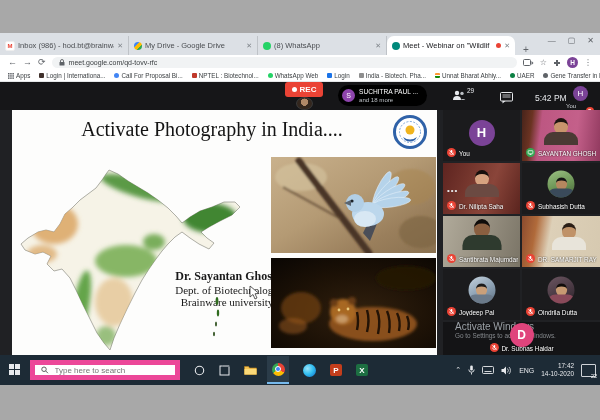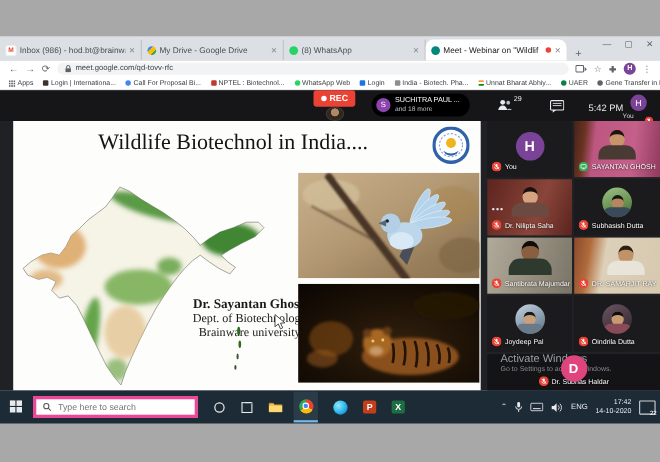--- a/index.html
+++ b/index.html
@@ -85,21 +85,21 @@
   .dots{position:absolute;left:4px;top:46%;color:#e8eaed;font-size:8px;letter-spacing:1px;}
 
   #watermark{left:455px;top:321px;width:142px;color:#9aa0a6;z-index:5;}
   #wm1{font-size:10px;}
   #wm2{font-size:6.4px;color:#85898d;}
 
   
   #taskbar{left:0;top:355px;width:600px;height:30px;background:#1d2b36;display:flex;align-items:center;}
   #startbtn{margin-left:9px;width:12px;height:12px;display:grid;grid-template-columns:5px 5px;grid-template-rows:5px 5px;gap:1px;}
   #startbtn i{background:#e8eaed;}
-  #searchbox{margin-left:9px;width:150px;height:20px;background:#fff;border:3px solid #ec4899;
+  #searchbox{margin-left:9px;width:150px;height:20px;background:#fff;border:5px solid #ec4899;
       display:flex;align-items:center;gap:4px;padding:0 6px;box-sizing:border-box;}
   #searchbox input{border:none;outline:none;background:transparent;font-size:8px;color:#333;width:120px;
       font-family:"Liberation Sans",sans-serif;}
   .tbico{margin-left:14px;display:flex;align-items:center;justify-content:center;}
   #chrome-task{width:22px;height:26px;background:#2b3c49;border-bottom:2px solid #76b9ed;display:flex;align-items:center;justify-content:center;margin-left:10px;}
   .appsq{width:12px;height:12px;border-radius:2px;color:#fff;font-size:8px;font-weight:bold;display:flex;align-items:center;justify-content:center;}
   #tray{position:absolute;right:4px;top:355px;height:30px;display:flex;align-items:center;gap:7px;color:#e8eaed;}
   #tray .sm{font-size:7px;}
   #clockcol{display:flex;flex-direction:column;align-items:flex-end;line-height:1.25;font-size:6.4px;}
   #notif{position:relative;width:13px;height:11px;border:1px solid #cfd3d7;border-radius:1px;}
@@ -258,21 +258,21 @@
       <circle cx="5" cy="5" r="5" fill="#ea4335"></circle>
       <rect x="4.1" y="2.2" width="1.8" height="3.4" rx="0.9" fill="#fff"></rect>
       <path d="M3 5.2 a2 2 0 0 0 4 0" fill="none" stroke="#fff" stroke-width="0.8"></path>
       <line x1="2.8" y1="2.6" x2="7.4" y2="7.6" stroke="#fff" stroke-width="0.9"></line>
     </svg>
 </span>
 
 <div id="content" class="abs"></div>
 
 <div id="slide" class="abs">
-  <div id="slide-title" class="abs" style="left:10px;top:8px;">Wildlife Biotechnol in India....</div>
+  <div id="slide-title" class="abs" style="left:10px;top:8px;">Activate Photography in India....</div>
 
   <svg class="abs" style="left:381px;top:5px;" width="34" height="34" viewBox="0 0 34 34">
     <circle cx="17" cy="17" r="15.5" fill="#fff" stroke="#2f62a8" stroke-width="3"></circle>
     <circle cx="17" cy="17" r="10.5" fill="none" stroke="#7fa8d9" stroke-width="1" stroke-dasharray="2 1.5"></circle>
     <circle cx="17" cy="15" r="4.5" fill="#f0b41e"></circle>
     <path d="M10 22 q7 5 14 0 l-2 3 q-5 3 -10 0 Z" fill="#2f62a8"></path>
   </svg>
 
   <div id="slide-credit" class="abs">
     <div id="credit-name">Dr. Sayantan Ghosh</div>

